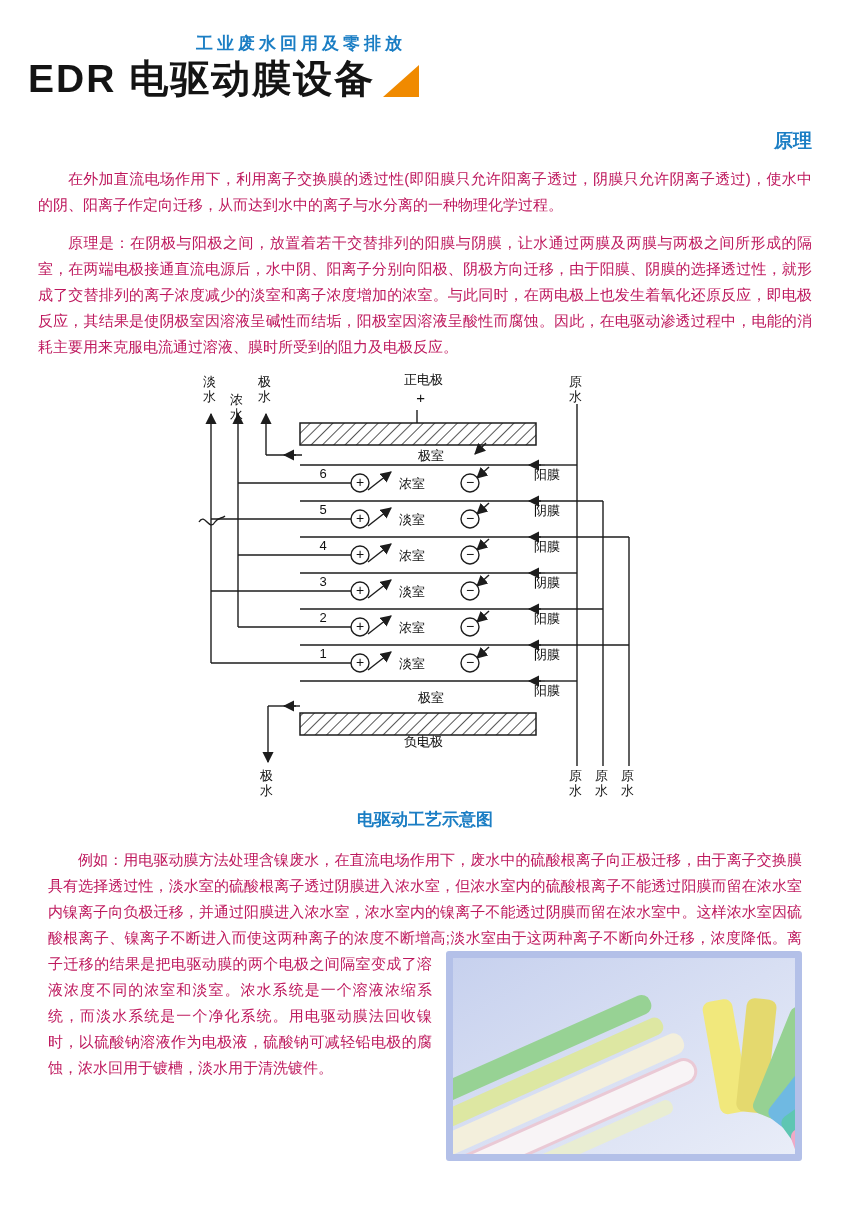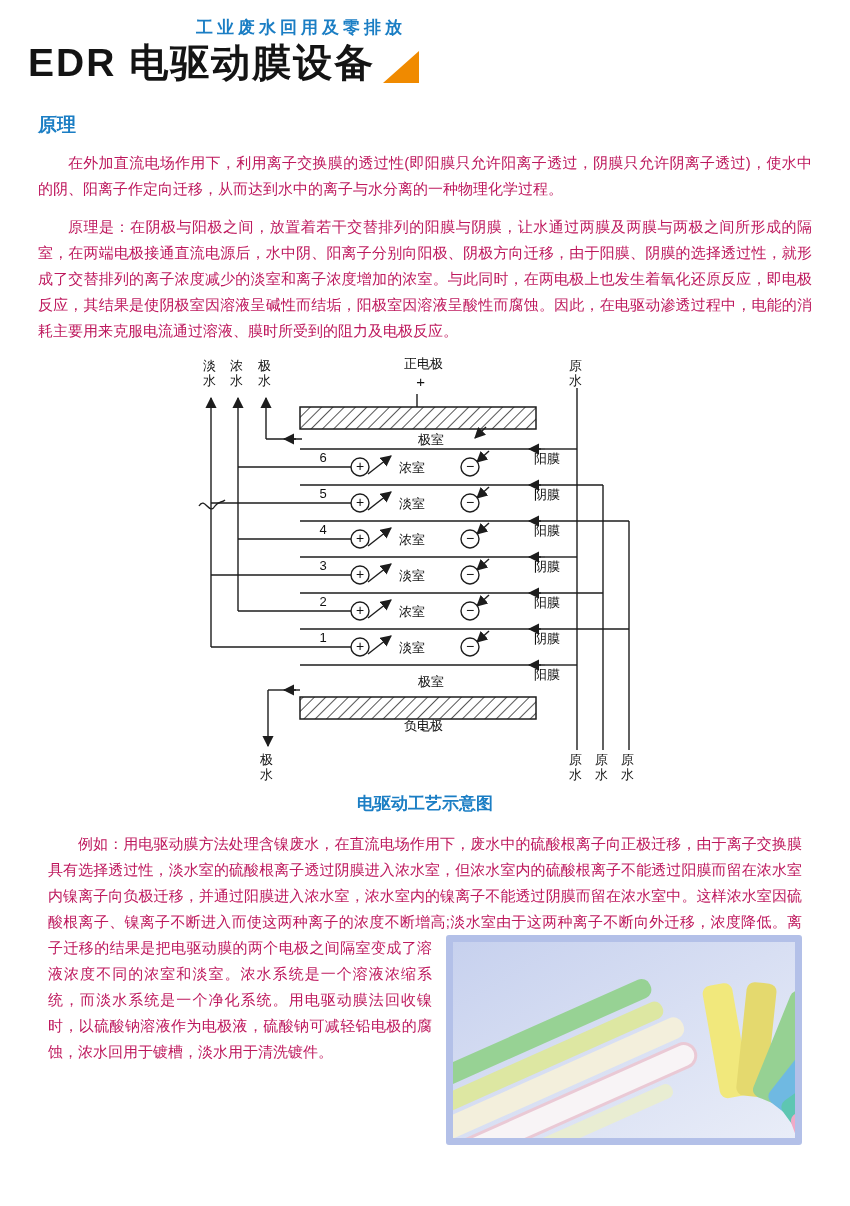--- a/index.html
+++ b/index.html
@@ -1,24 +1,24 @@
 <!DOCTYPE html>
 <html><head>
 <meta charset="utf-8">
 <style>
   html,body{margin:0;padding:0;background:#ffffff;}
   .page{position:relative;width:850px;height:1206px;background:#fff;overflow:hidden;
         font-family:"Liberation Sans","DejaVu Sans",sans-serif;color:#333;}
-  .eyebrow{padding-top:16px;margin-left:196px;font-size:17px;font-weight:bold;
+  .eyebrow{padding-top:32px;margin-left:196px;font-size:17px;font-weight:bold;
            color:#1b7ec4;letter-spacing:4px;}
-  h1.title{margin:2px 0 0 28px;display:flex;align-items:center;font-size:39px;
+  h1.title{margin:2px 0 0 28px;display:flex;font-size:39px;
            font-weight:bold;color:#141414;letter-spacing:2px;line-height:1.15;}
   .tri{width:0;height:0;border-left:36px solid transparent;border-bottom:32px solid #f08a00;
        margin-left:8px;margin-top:8px;}
-  h2.principle{margin:26px 38px 0;font-size:19px;font-weight:bold;color:#1b7ec4;}
+  h2.principle{margin:26px 38px 0;font-size:19px;font-weight:bold;color:#1b7ec4;text-align:right;}
   .para{margin:12px 38px 0;font-size:15px;line-height:26px;color:#be185d;
         text-align:justify;text-indent:2em;}
   
   .figure{position:relative;width:460px;height:436px;margin:8px auto 0;}
   .figure svg.diag{position:absolute;left:0;top:0;}
   .vlab{position:absolute;width:16px;line-height:15px;font-size:13px;text-align:left;
         word-break:break-all;color:#111;}
   .hlab{position:absolute;font-size:13px;line-height:15px;text-align:right;color:#111;}
   .drow{position:absolute;left:0;width:100%;height:0;}
   .drow .num{position:absolute;left:118px;top:-17px;width:20px;text-align:center;font-size:13px;color:#111;}
@@ -143,21 +143,21 @@
         <circle cx="165" cy="223" r="9"></circle>
           <circle cx="275" cy="223" r="9"></circle>
         <circle cx="165" cy="259" r="9"></circle>
           <circle cx="275" cy="259" r="9"></circle>
         <circle cx="165" cy="295" r="9"></circle>
           <circle cx="275" cy="295" r="9"></circle>
       </g>
     </svg>
 
     <div class="vlab" style="left:8px;top:6px">淡水</div>
-    <div class="vlab" style="left:35px;top:6px">浓水</div>
+    <div class="vlab" style="left:35px;top:24px">浓水</div>
     <div class="vlab" style="left:63px;top:6px">极水</div>
     <div class="hlab" style="left:196px;top:4px;width:52px">正电极</div>
     <div class="hlab" style="left:214px;top:22px;width:16px;font-size:15px">+</div>
     <div class="vlab" style="left:374px;top:6px">原水</div>
 
     <div class="hlab" style="left:195px;top:80px;width:54px">极室</div>
     <div class="hlab" style="left:195px;top:322px;width:54px">极室</div>
 
     <div class="mlab" style="top:99px">阳膜</div>
     <div class="mlab" style="top:135px">阴膜</div>

